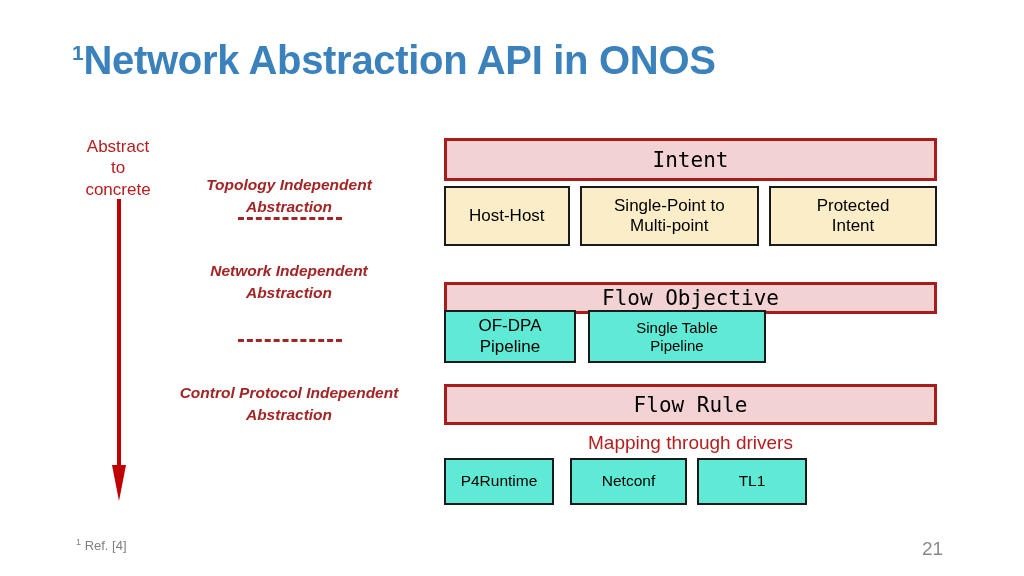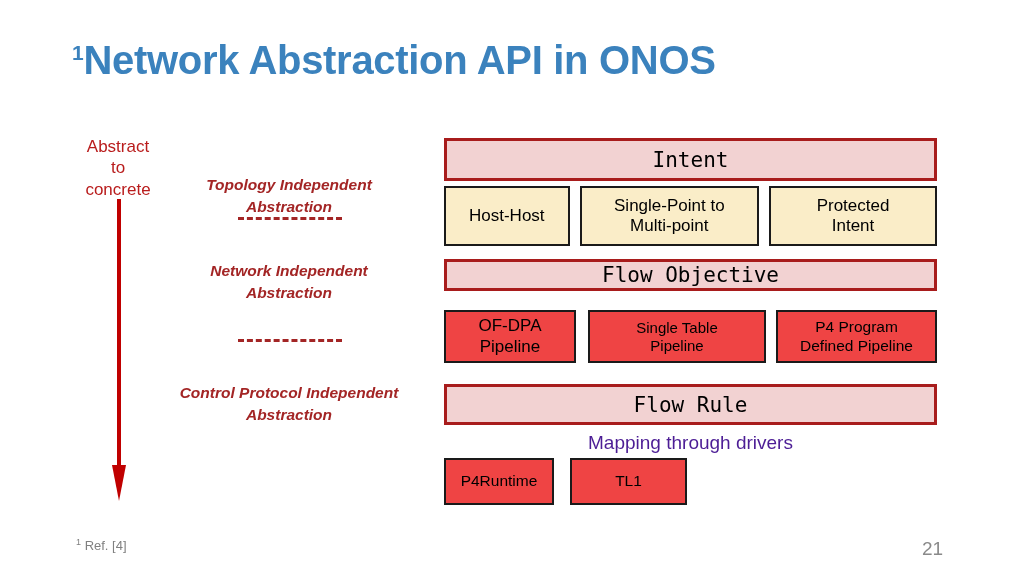--- a/index.html
+++ b/index.html
@@ -135,36 +135,36 @@
     align-items: center;
     justify-content: center;
     text-align: center;
     font-size: 17px;
     color: #000000;
     line-height: 1.2;
     white-space: pre-line;
     padding: 2px 4px;
   }
   .cell.cream { background: #faedc8; }
-  .cell.blue  { background: #ef4444; }
+  .cell.blue  { background: #5eead4; }
 
   
   #band-intent  { position: absolute; left: 0;  top: 0;   height: 43px; }
   #row-intent   { position: absolute; left: 0;  top: 48px; height: 60px; }
-  #band-flowobj { position: absolute; left: 0;  top: 121px; height: 32px; }
+  #band-flowobj { position: absolute; left: 0;  top: 144px; height: 32px; }
   #row-pipeline { position: absolute; left: 0;  top: 172px; height: 53px; }
   #band-flowrule{ position: absolute; left: 0;  top: 246px; height: 41px; }
   #mapping-note {
     position: absolute;
     left: 0;
     top: 294px;
     width: 100%;
     text-align: center;
     font-size: 19px;
-    color: #4c1d95;
+    color: #b91c1c;
   }
   #row-drivers  { position: absolute; left: 0;  top: 320px; height: 47px; }
 
   #row-intent   .cell:nth-child(1) { width: 130px; }
   #row-intent   .cell:nth-child(2) { width: 186px; margin-left: 10px; }
   #row-intent   .cell:nth-child(3) { width: 174px; margin-left: 10px; }
 
   #row-pipeline .cell:nth-child(1) { width: 132px; }
   #row-pipeline .cell:nth-child(2) { width: 178px; margin-left: 12px; font-size: 15px; }
   #row-pipeline .cell:nth-child(3) { width: 161px; margin-left: 10px; font-size: 15.5px; }
@@ -232,29 +232,28 @@
 Intent</div>
   </div>
 
   <div class="band" id="band-flowobj">Flow Objective</div>
 
   <div class="row" id="row-pipeline">
     <div class="cell blue">OF-DPA
 Pipeline</div>
     <div class="cell blue">Single Table
 Pipeline</div>
-    <div class="cell blue">P4 Program
-Defined Pipeline</div>
   </div>
 
   <div class="band" id="band-flowrule">Flow Rule</div>
 
   <div id="mapping-note">Mapping through drivers</div>
 
   <div class="row" id="row-drivers">
     <div class="cell blue">P4Runtime</div>
+    <div class="cell blue">Netconf</div>
     <div class="cell blue">TL1</div>
   </div>
 
 </div>
 
 <div id="footnote"><span class="sup">1</span><span> Ref. [4]</span></div>
 <div id="page-number">21</div>
 
 </body></html>

